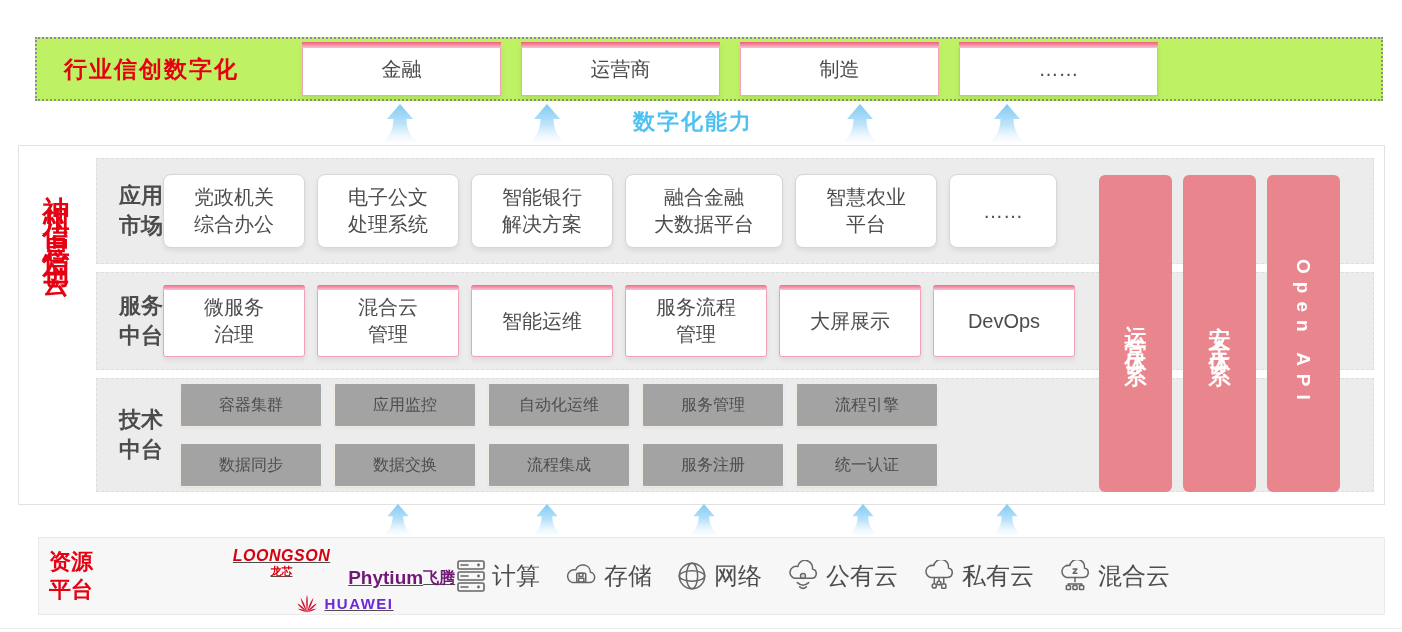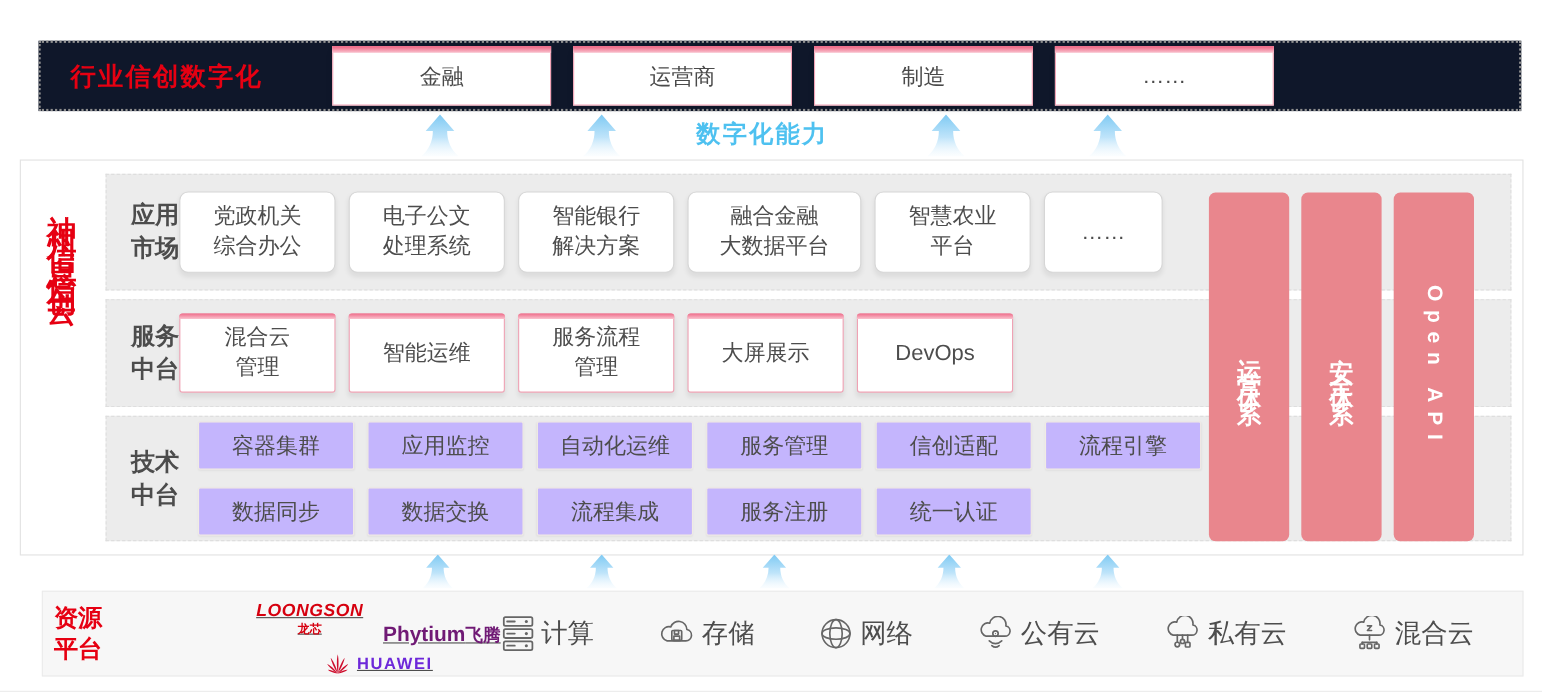--- a/index.html
+++ b/index.html
@@ -1,21 +1,21 @@
 <!DOCTYPE html>
 <html><head>
 <meta charset="utf-8">
 <style>
   html,body{margin:0;padding:0;background:#fff;}
   .stage{position:relative;width:1402px;height:632px;background:#fff;overflow:hidden;
          font-family:"Liberation Sans","DejaVu Sans",sans-serif;color:#4d4d4d;}
 
   
   .top-box{position:absolute;left:35px;top:37px;width:1344px;height:60px;
-           border:2px dotted #8f8f8f;display:flex;align-items:center;background:#0f172a;}
+           border:2px dotted #8f8f8f;display:flex;align-items:center;background:#bef264;}
   .top-title{margin-left:27px;width:196px;font-size:23px;font-weight:bold;color:#e60012;letter-spacing:2px;white-space:nowrap;}
   .industry-boxes{display:flex;gap:20px;margin-left:42px;align-items:center;}
   .industry-box{position:relative;width:197px;height:52px;background:#fff;border:1px solid #f2a3b6;
                 display:flex;align-items:center;justify-content:center;font-size:20px;color:#4a4a4a;
                 box-shadow:0 4px 6px rgba(0,0,0,.08);}
   .industry-box::before{content:"";position:absolute;left:-1px;right:-1px;top:-1px;height:6px;
                 background:linear-gradient(180deg,#ee5f7f,#f9c3cf);}
 
   
   .up-arrow{position:absolute;}
@@ -40,22 +40,22 @@
            font-size:20px;color:#4d4d4d;box-shadow:0 3px 5px rgba(0,0,0,.07);}
   .app-box:nth-child(4){width:156px;}
   .app-box:nth-child(6){width:106px;}
   .svc-box{position:relative;width:140px;height:70px;background:#fff;border:1px solid #efa2b4;border-radius:3px;
            display:flex;flex-direction:column;align-items:center;justify-content:center;
            font-size:20px;color:#4d4d4d;box-shadow:0 3px 5px rgba(0,0,0,.08);}
   .svc-box::before{content:"";position:absolute;left:-1px;right:-1px;top:-1px;height:5px;
            background:linear-gradient(180deg,#ee6d8a,#fac3cf);border-radius:3px 3px 0 0;}
   .mini-rows{position:absolute;left:83px;top:50%;transform:translateY(-50%);display:flex;flex-direction:column;gap:16px;}
   .mini-row{display:flex;gap:12px;}
-  .mini-box{width:140px;height:42px;background:#c4b5fd;border:1px solid #f1ebe4;border-radius:2px;
-            display:flex;align-items:center;justify-content:center;font-size:20px;color:#4d4d4d;
+  .mini-box{width:140px;height:42px;background:#a3a3a3;border:1px solid #f1ebe4;border-radius:2px;
+            display:flex;align-items:center;justify-content:center;font-size:16px;color:#4d4d4d;
             box-shadow:0 1px 2px rgba(0,0,0,.05);}
   .pillar{position:absolute;top:29px;width:73px;height:317px;background:#e9868d;border-radius:6px;
           display:flex;align-items:center;justify-content:center;z-index:5;}
   .pillar-1{left:1080px;} .pillar-2{left:1164px;} .pillar-3{left:1248px;}
   .pillar-text{writing-mode:vertical-rl;text-orientation:mixed;color:#fff;font-size:22px;font-weight:bold;
                letter-spacing:13px;line-height:1;}
   .pillar-3 .pillar-text{font-size:19px;letter-spacing:8px;}
 
   
   .resource-box{position:absolute;left:38px;top:537px;width:1345px;height:76px;background:#f7f7f7;border:1px solid #eaeaea;}
@@ -64,21 +64,21 @@
   .vendors{position:absolute;left:180px;top:9px;width:250px;text-decoration:underline;}
   .vendor-row1{display:flex;justify-content:center;align-items:flex-start;gap:18px;}
   .loongson{text-align:center;color:#d6000f;}
   .loongson-en{font-size:16px;font-weight:900;font-style:italic;letter-spacing:.5px;}
   .loongson-cn{font-size:11px;font-weight:bold;margin-top:-1px;}
   .phytium{display:flex;align-items:flex-end;color:#701a75;margin-top:20px;}
   .phytium-en{font-size:19px;font-weight:bold;}
   .phytium-cn{font-size:16px;font-weight:bold;}
   .vendor-row2{display:flex;justify-content:center;align-items:center;gap:6px;margin-top:3px;}
   .huawei-name{font-size:15px;font-weight:bold;color:#6d28d9;letter-spacing:1.5px;}
-  .res-items{position:absolute;left:417px;top:0;bottom:0;display:flex;align-items:center;gap:58px;}
+  .res-items{position:absolute;left:417px;top:0;bottom:0;display:flex;align-items:center;gap:24px;}
   .res-item{display:flex;align-items:center;gap:6px;}
   .res-item-label{font-size:24px;color:#4d4d4d;}
   .res-icon{stroke:#666;fill:none;stroke-width:1.6;stroke-linecap:round;stroke-linejoin:round;}
 
   .bottom-line{position:absolute;left:0;right:0;top:628px;border-top:1px solid #ececec;}
 </style>
 </head>
 <body>
 
 <div class="stage">
@@ -154,20 +154,24 @@
       </div>
     </div>
 
     <div class="row row2">
       <div class="row-label">
         <div>服务</div>
         <div>中台</div>
       </div>
       <div class="row-boxes">
         <div class="svc-box">
+            <div class="box-line">微服务</div>
+            <div class="box-line">治理</div>
+          </div>
+        <div class="svc-box">
             <div class="box-line">混合云</div>
             <div class="box-line">管理</div>
           </div>
         <div class="svc-box">
             <div class="box-line">智能运维</div>
             <div class="box-line"></div>
           </div>
         <div class="svc-box">
             <div class="box-line">服务流程</div>
             <div class="box-line">管理</div>
@@ -187,21 +191,20 @@
       <div class="row-label">
         <div>技术</div>
         <div>中台</div>
       </div>
       <div class="mini-rows">
         <div class="mini-row">
           <div class="mini-box">容器集群</div>
           <div class="mini-box">应用监控</div>
           <div class="mini-box">自动化运维</div>
           <div class="mini-box">服务管理</div>
-          <div class="mini-box">信创适配</div>
           <div class="mini-box">流程引擎</div>
         </div>
         <div class="mini-row">
           <div class="mini-box">数据同步</div>
           <div class="mini-box">数据交换</div>
           <div class="mini-box">流程集成</div>
           <div class="mini-box">服务注册</div>
           <div class="mini-box">统一认证</div>
         </div>
       </div>

